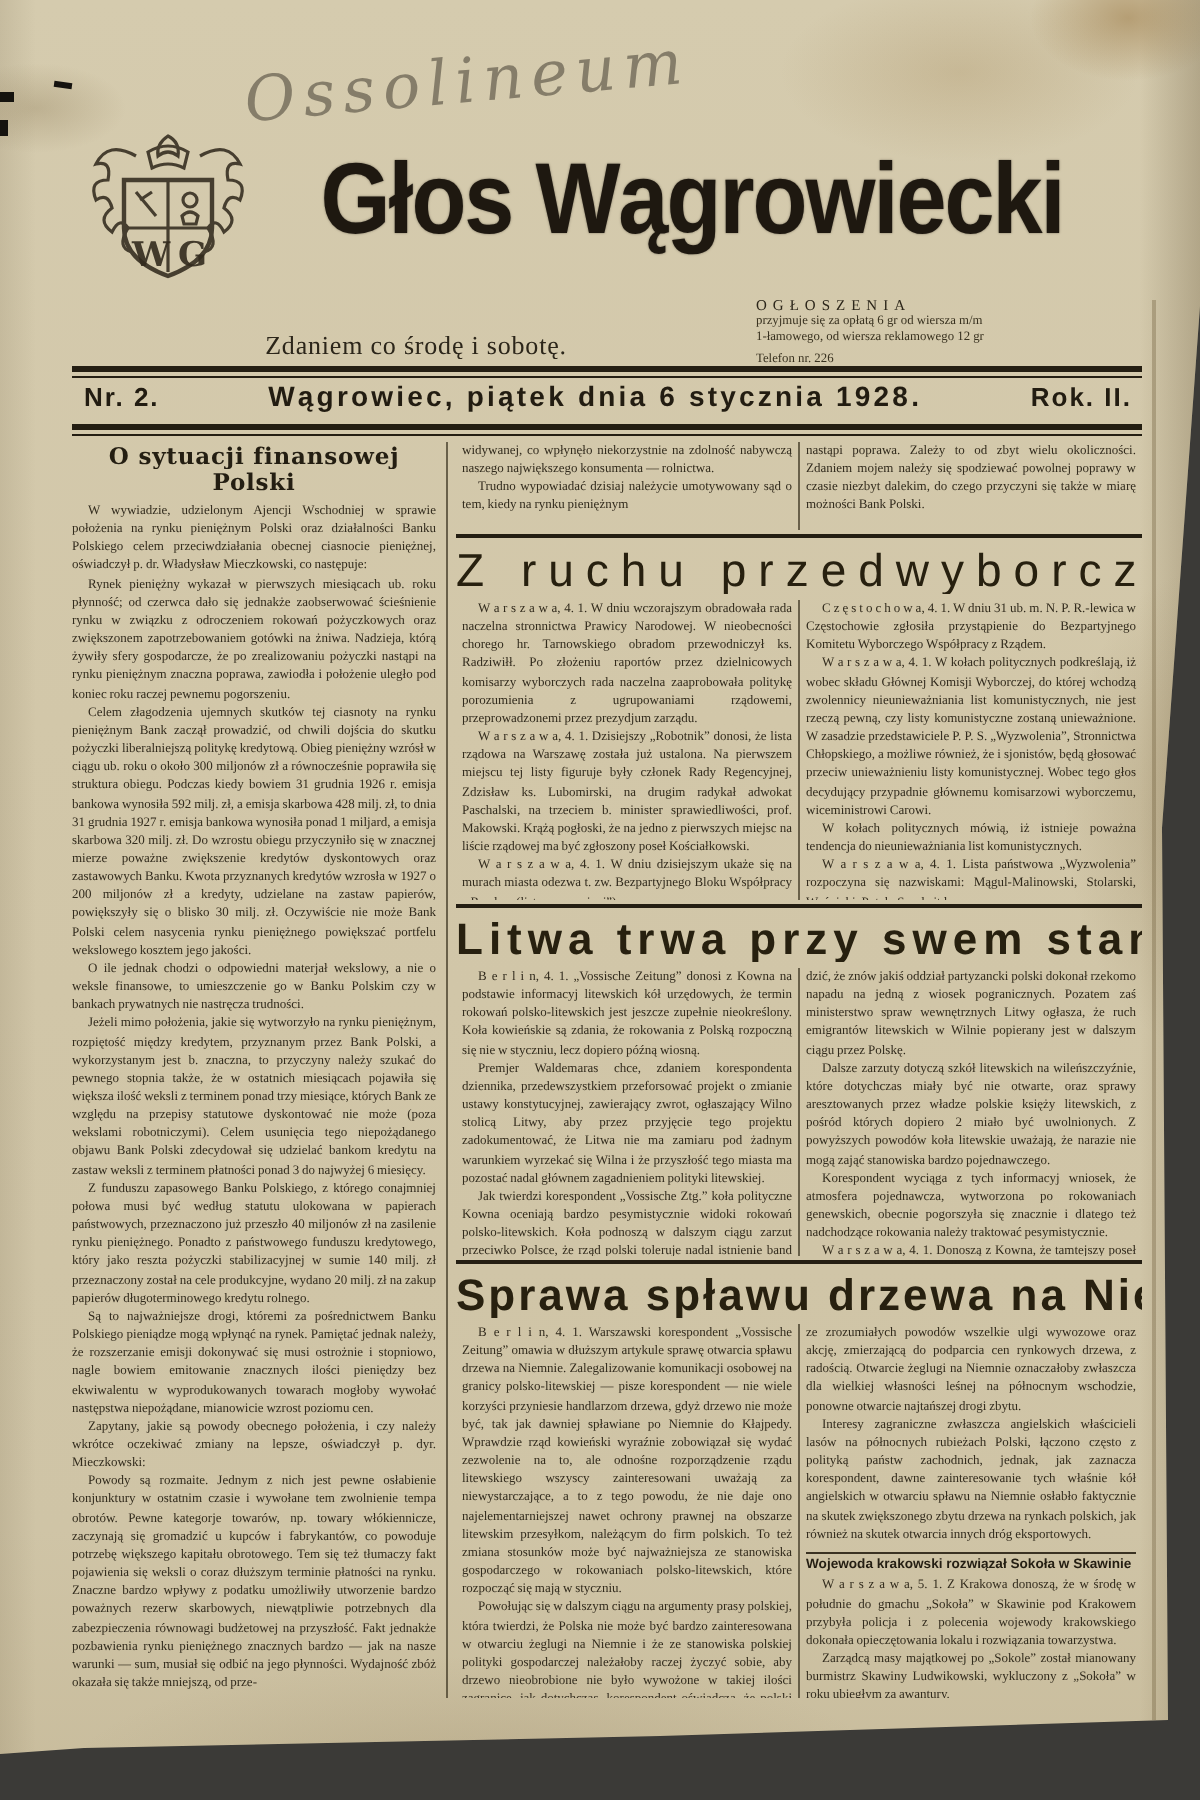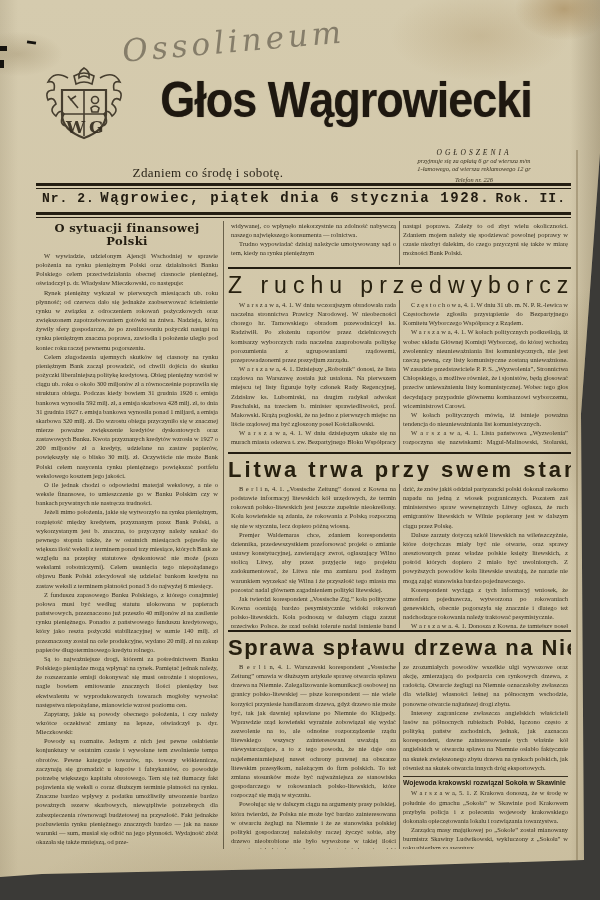--- a/index.html
+++ b/index.html
@@ -21,32 +21,32 @@
   
   .handwriting{position:absolute;left:122px;top:26px;font:italic 400 31px/1 "DejaVu Serif",serif;
     color:rgba(80,74,60,.6);transform:rotate(-5deg);letter-spacing:4px;white-space:nowrap;}
   .crest{position:absolute;left:40px;top:62px;}
   .nameplate{position:absolute;left:128px;top:74px;width:436px;text-align:center;
     font-family:"Liberation Sans",sans-serif;font-weight:700;font-size:45px;line-height:1;
     letter-spacing:-1px;color:#1e1810;transform:scaleY(1.12);transform-origin:top;
     text-shadow:0 0 1px rgba(30,24,16,.55);white-space:nowrap;}
   .mastinfo{position:absolute;top:148px;left:38px;right:30px;display:flex;justify-content:space-between;}
   .mastinfo-left{width:182px;text-align:center;}
-  .mastinfo-right{width:192px;text-align:center;font-style:italic;}
+  .mastinfo-right{width:192px;}
   .mastinfo-center{flex:1;align-self:flex-end;text-align:center;
     font:400 13px/1.1 "Liberation Serif",serif;color:#2c261a;padding-bottom:3px;letter-spacing:.4px;}
   .mi-head{font-size:7.5px;line-height:9px;letter-spacing:3px;color:#2c261a;}
   .mi-line{font-size:6.4px;line-height:7.6px;color:#38311f;}
   .mi-orn{font-size:5px;line-height:5px;color:#38311f;}
   .mi-phone{font-size:6.4px;line-height:7.6px;margin-top:4px;color:#38311f;}
   .dblrule{position:absolute;left:36px;right:29px;height:2px;
     border-top:3px solid #241e12;border-bottom:1px solid #241e12;}
   .r1{top:183px;} .r2{top:212px;}
   .dateline{position:absolute;top:190px;left:42px;right:34px;display:flex;
-    justify-content:space-between;align-items:baseline;font-family:Liberation Mono, monospace;color:#221c11;}
+    justify-content:space-between;align-items:baseline;font-family:Liberation Sans, sans-serif;color:#221c11;}
   .issue,.year{font-weight:700;font-size:13px;letter-spacing:1px;}
   .pubdate{font-weight:700;font-size:14px;letter-spacing:1.6px;}
   
   .columns{position:absolute;top:221px;left:36px;right:29px;height:628px;display:flex;overflow:hidden;}
   .col-left{width:182px;padding-right:5px;border-right:1px solid rgba(70,62,42,.75);overflow:hidden;}
   .col-right{flex:1;padding-left:4px;overflow:hidden;}
   .artTitle{margin:1px 0 3px;text-align:center;font:700 11.5px/13px "DejaVu Serif",serif;
     letter-spacing:.4px;color:#241e12;}
   .para{margin:0;text-indent:8px;text-align:justify;
     font:400 6.5px/9.15px "Liberation Serif",serif;word-spacing:-.2px;color:#322b1d;}

